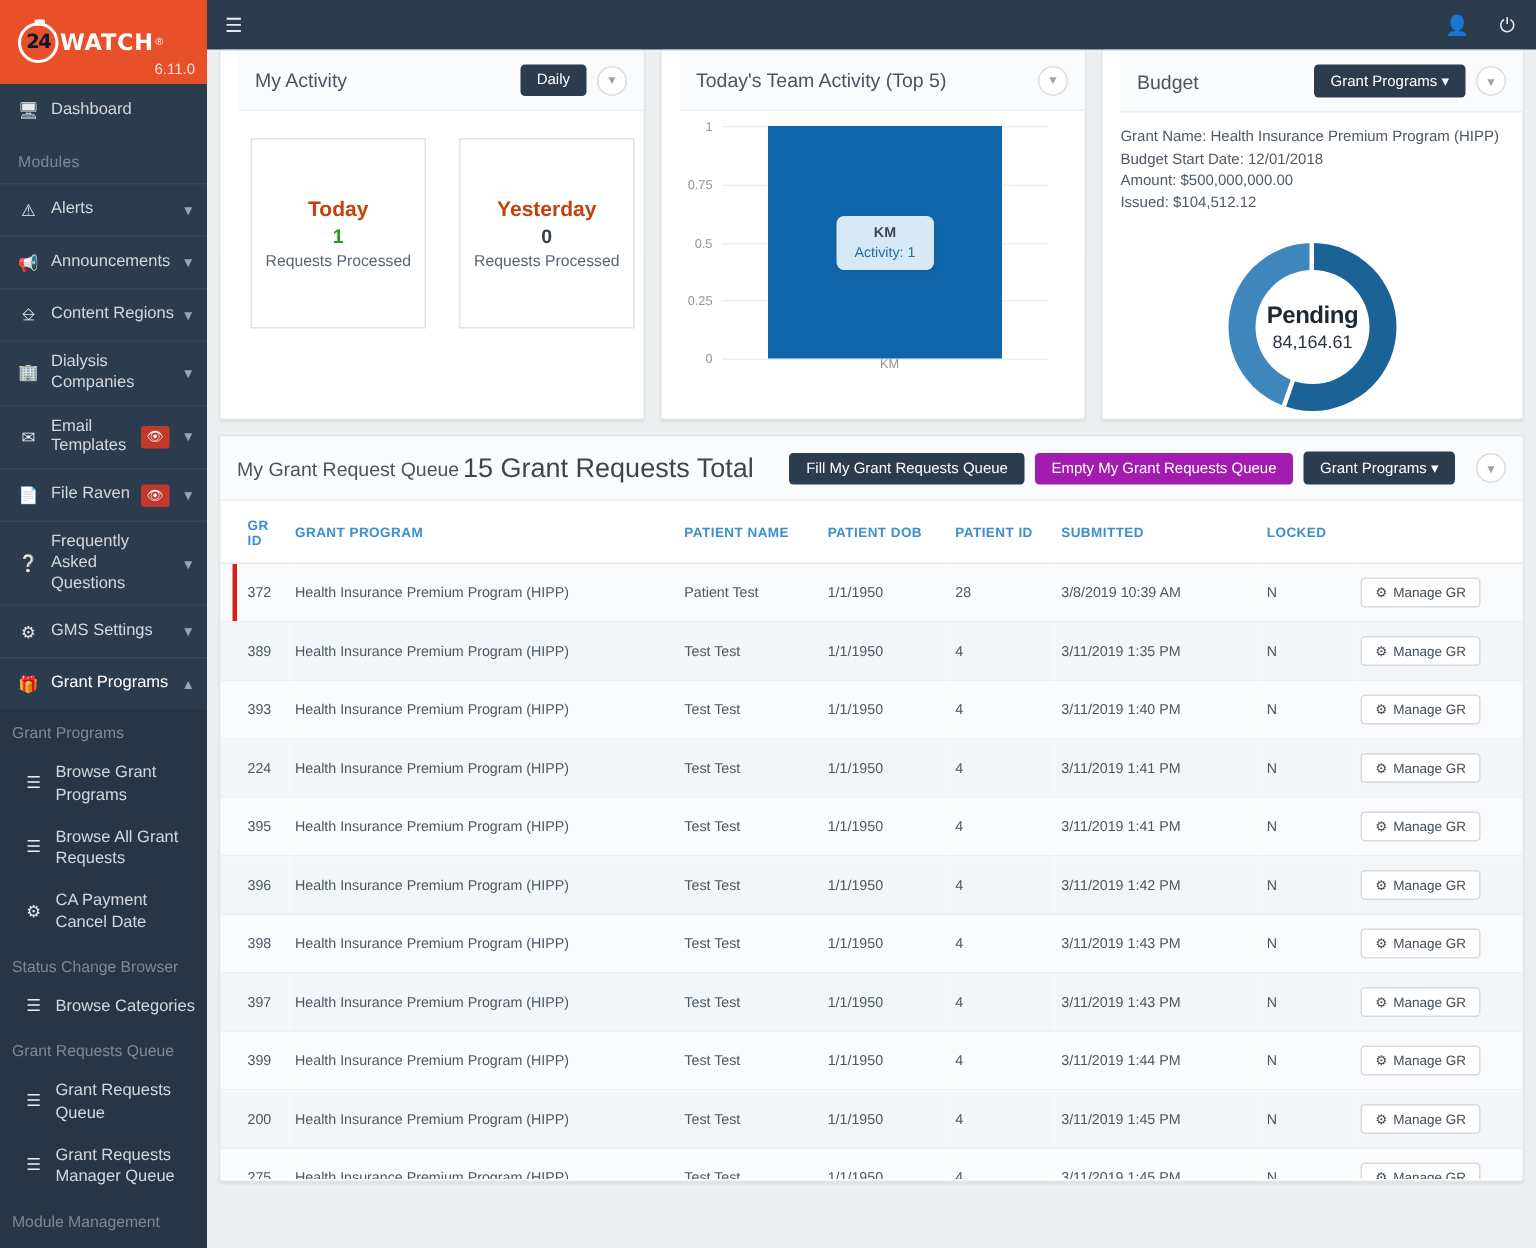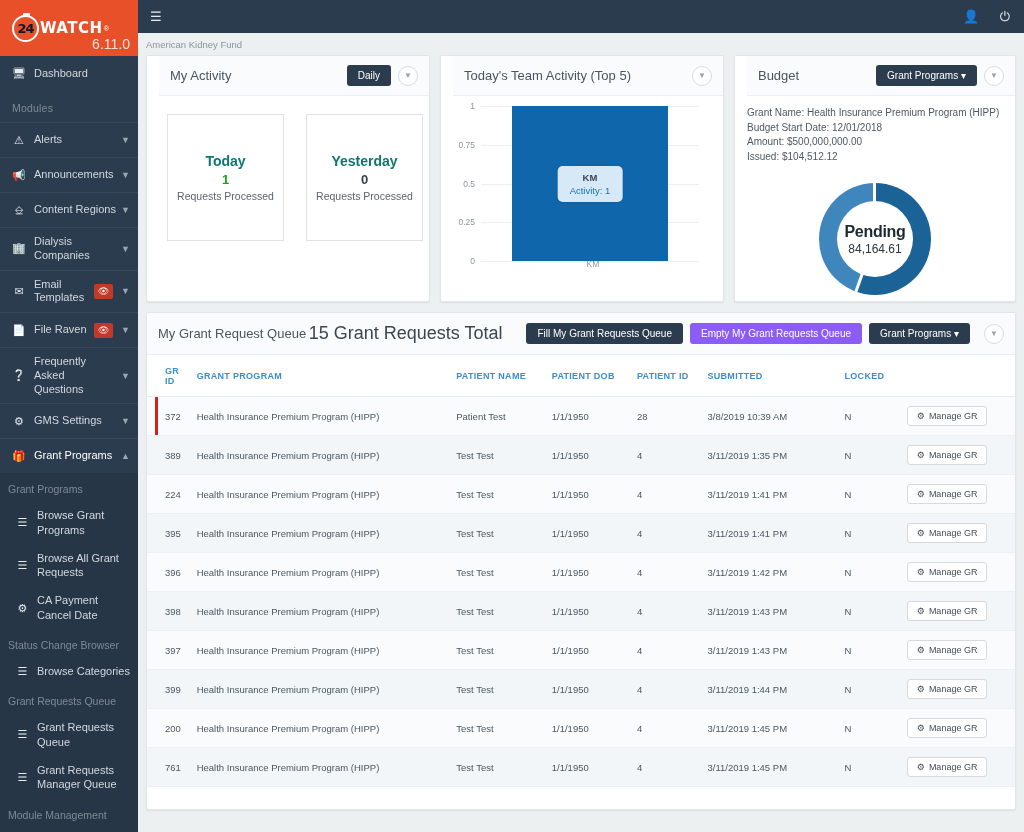--- a/index.html
+++ b/index.html
@@ -36,21 +36,21 @@
     content: ""; position: absolute; top: -4px; left: 9px;
     width: 7px; height: 4px; background: #fff; border-radius: 1px;
   }
   .brand-watch {
     color: #fff; font-size: 15px; font-weight: bold;
     letter-spacing: 0.5px; font-family: "DejaVu Sans", sans-serif;
   }
   .brand-tm { color: #fff; font-size: 7px; vertical-align: super; }
   .brand-ver {
     position: absolute; right: 8px; bottom: 4px;
-    color: #fbe3dc; font-size: 14px;
+    color: #fbe3dc; font-size: 10px;
   }
 
   .nav-section {
     color: #7d8a96; font-size: 10.5px;
     padding: 11px 12px 8px 12px;
     letter-spacing: .2px;
   }
   .nav-item {
     display: flex; align-items: center;
     min-height: 35px;
@@ -125,40 +125,40 @@
     padding: 9px 11px; min-height: 40px;
     background: #fafbfc; border-bottom: 1px solid #eceff1; margin-left: 12px;
   }
   .card-title { font-size: 13px; color: #4a5560; flex: 1; }
   .btn {
     font-size: 10px; border-radius: 3px; padding: 5px 11px;
     border: none; cursor: pointer; white-space: nowrap;
     font-family: Liberation Sans, sans-serif;
   }
   .btn-dark { background: #2b3c4e; color: #fff; }
-  .btn-red { background: #8b5cf6; color: #fff; }
+  .btn-red { background: #a21caf; color: #fff; }
   .collapse-btn {
     width: 20px; height: 20px; border-radius: 50%;
     border: 1px solid #d8dde1; background: #fff;
     margin-left: 7px; cursor: pointer;
     display: flex; align-items: center; justify-content: center;
     color: #9aa4ad; font-size: 8px;
   }
 
   
   .activity-card { width: 290px; height: 247px; }
   .activity-body { display: flex; gap: 22px; padding: 18px 0 0 20px; }
   .act-box {
     width: 117px; height: 127px;
     border: 1px solid #dfe3e6;
     display: flex; flex-direction: column;
     align-items: center; justify-content: center;
     gap: 3px;
   }
-  .act-title { font-size: 14px; font-weight: bold; color: #0f766e; }
+  .act-title { font-size: 14px; font-weight: bold; color: #c2410c; }
   .act-num { font-size: 13px; font-weight: bold; }
   .act-num.green { color: #1aa319; }
   .act-num.black { color: #33404c; }
   .act-sub { font-size: 10.5px; color: #5a6672; }
 
   
   .team-card { width: 290px; height: 247px; }
   .chart-wrap { position: relative; height: 203px; padding: 10px 12px 0 6px; }
   .chart-plot { position: relative; height: 155px; margin-left: 34px; margin-right: 12px; }
   .gridline {
@@ -376,23 +376,20 @@
 
     <div class="topbar">
       <span class="topbar-ico">☰</span>
       <span class="topbar-spacer"></span>
       <span class="topbar-right">
         <span class="topbar-ico">👤</span>
         <span class="topbar-ico">⏻</span>
       </span>
     </div>
 
-    <div class="crumbbar">
-      <span>American Kidney Fund</span>
-    </div>
 
     <div class="content">
 
       <div class="row1">
 
         <section class="card activity-card">
           <div class="card-head">
             <span class="card-title">My Activity</span>
             <button class="btn btn-dark">Daily</button>
             <span class="collapse-btn">▼</span>
@@ -516,20 +513,33 @@
                   <td class="c-dob">1/1/1950</td>
                   <td class="c-pid">4</td>
                   <td class="c-sub">3/11/2019 1:35 PM</td>
                   <td class="c-lock">N</td>
                   <td class="c-act"><button class="manage-btn">
                       <span class="gear">⚙</span>
                       <span>Manage GR</span>
                     </button></td>
                 </tr>
                 <tr>
+                  <td class="c-grid">393</td>
+                  <td class="c-prog">Health Insurance Premium Program (HIPP)</td>
+                  <td class="c-name">Test Test</td>
+                  <td class="c-dob">1/1/1950</td>
+                  <td class="c-pid">4</td>
+                  <td class="c-sub">3/11/2019 1:40 PM</td>
+                  <td class="c-lock">N</td>
+                  <td class="c-act"><button class="manage-btn">
+                      <span class="gear">⚙</span>
+                      <span>Manage GR</span>
+                    </button></td>
+                </tr>
+                <tr>
                   <td class="c-grid">224</td>
                   <td class="c-prog">Health Insurance Premium Program (HIPP)</td>
                   <td class="c-name">Test Test</td>
                   <td class="c-dob">1/1/1950</td>
                   <td class="c-pid">4</td>
                   <td class="c-sub">3/11/2019 1:41 PM</td>
                   <td class="c-lock">N</td>
                   <td class="c-act"><button class="manage-btn">
                       <span class="gear">⚙</span>
                       <span>Manage GR</span>
@@ -607,21 +617,21 @@
                   <td class="c-dob">1/1/1950</td>
                   <td class="c-pid">4</td>
                   <td class="c-sub">3/11/2019 1:45 PM</td>
                   <td class="c-lock">N</td>
                   <td class="c-act"><button class="manage-btn">
                       <span class="gear">⚙</span>
                       <span>Manage GR</span>
                     </button></td>
                 </tr>
                 <tr>
-                  <td class="c-grid">761</td>
+                  <td class="c-grid">275</td>
                   <td class="c-prog">Health Insurance Premium Program (HIPP)</td>
                   <td class="c-name">Test Test</td>
                   <td class="c-dob">1/1/1950</td>
                   <td class="c-pid">4</td>
                   <td class="c-sub">3/11/2019 1:45 PM</td>
                   <td class="c-lock">N</td>
                   <td class="c-act"><button class="manage-btn">
                       <span class="gear">⚙</span>
                       <span>Manage GR</span>
                     </button></td>

